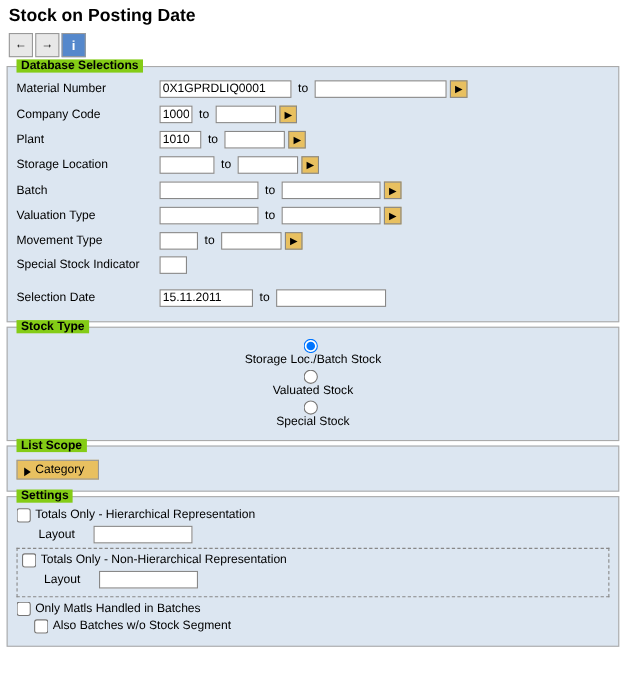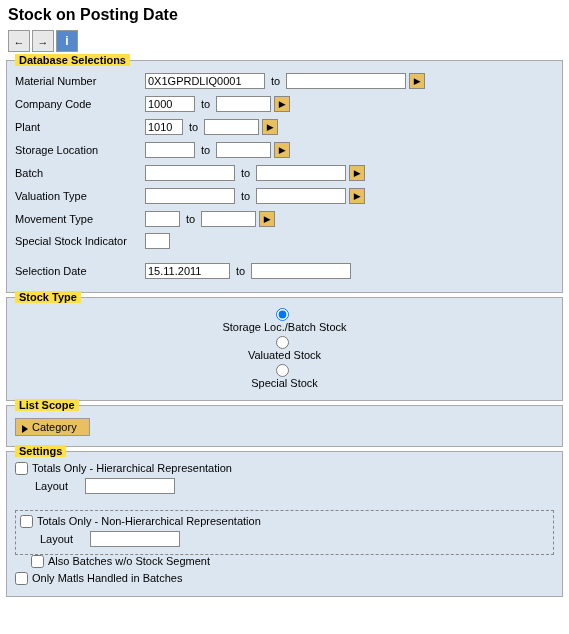--- a/index.html
+++ b/index.html
@@ -40,21 +40,21 @@
       border: 1px solid #aaa;
       margin: 4px 6px;
       padding: 10px 8px 8px 8px;
       position: relative;
       background: #dce6f1;
     }
     .section-label {
       position: absolute;
       top: -7px;
       left: 8px;
-      background: #fde047;
+      background: #84cc16;
       padding: 0 4px;
       font-size: 11px;
       font-weight: bold;
     }
 
     .form-row {
       display: flex;
       align-items: center;
       margin-bottom: 3px;
       min-height: 18px;
@@ -65,21 +65,21 @@
       font-size: 11px;
     }
     .form-input {
       height: 16px;
       border: 1px solid #888;
       background: #ffffff;
       font-size: 11px;
       padding: 0 2px;
     }
     .input-material { width: 120px; }
-    .input-company { width: 50px; }
+    .input-company { width: 30px; }
     .input-plant { width: 38px; }
     .input-storage { width: 50px; }
     .input-batch { width: 90px; }
     .input-valuation { width: 90px; }
     .input-movement { width: 35px; }
     .input-special { width: 25px; }
     .input-date { width: 85px; }
     .input-to-short { width: 55px; }
     .input-to-medium { width: 90px; }
     .input-to-long { width: 120px; }
@@ -155,21 +155,21 @@
     }
     .indent-label {
       width: 50px;
       font-size: 11px;
     }
     .input-layout { width: 90px; }
 
     .dotted-box {
       border: 1px dashed #888;
       padding: 4px 4px 4px 4px;
-      margin-top: 16px;
+      margin-top: 4px;
     }
   </style>
 </head>
 <body>
 
 <div class="page-title">Stock on Posting Date</div>
 
 <div class="toolbar">
   <div class="toolbar-btn" title="Back">
     <span>←</span>
@@ -298,22 +298,22 @@
     <div class="checkbox-row">
       <input type="checkbox" id="chk-totals-nonhier" style="">
       <label for="chk-totals-nonhier">Totals Only - Non-Hierarchical Representation</label>
     </div>
     <div class="indent-row">
       <span class="indent-label">Layout</span>
       <input class="form-input input-layout" type="text" value="" style="">
     </div>
   </div>
 
+  <div class="checkbox-row" style="margin-top:4px;">
+    <input type="checkbox" id="chk-matls-batches" style="">
+    <label for="chk-matls-batches">Only Matls Handled in Batches</label>
+  </div>
+
   <div class="checkbox-row" style="margin-left:16px;">
     <input type="checkbox" id="chk-batches-wo" style="">
     <label for="chk-batches-wo">Also Batches w/o Stock Segment</label>
   </div>
-
-  <div class="checkbox-row" style="margin-top:4px;">
-    <input type="checkbox" id="chk-matls-batches" style="">
-    <label for="chk-matls-batches">Only Matls Handled in Batches</label>
-  </div>
 </div>
 
 </body></html>

